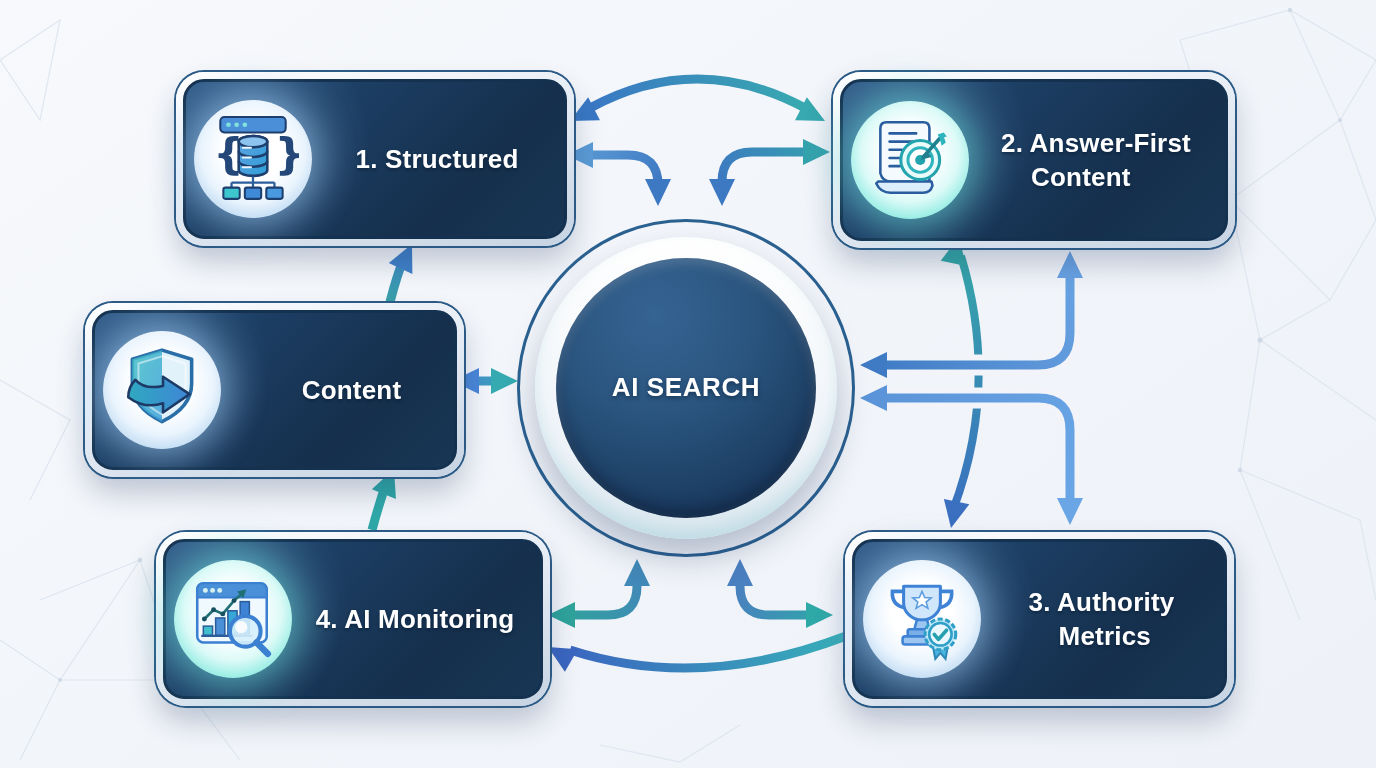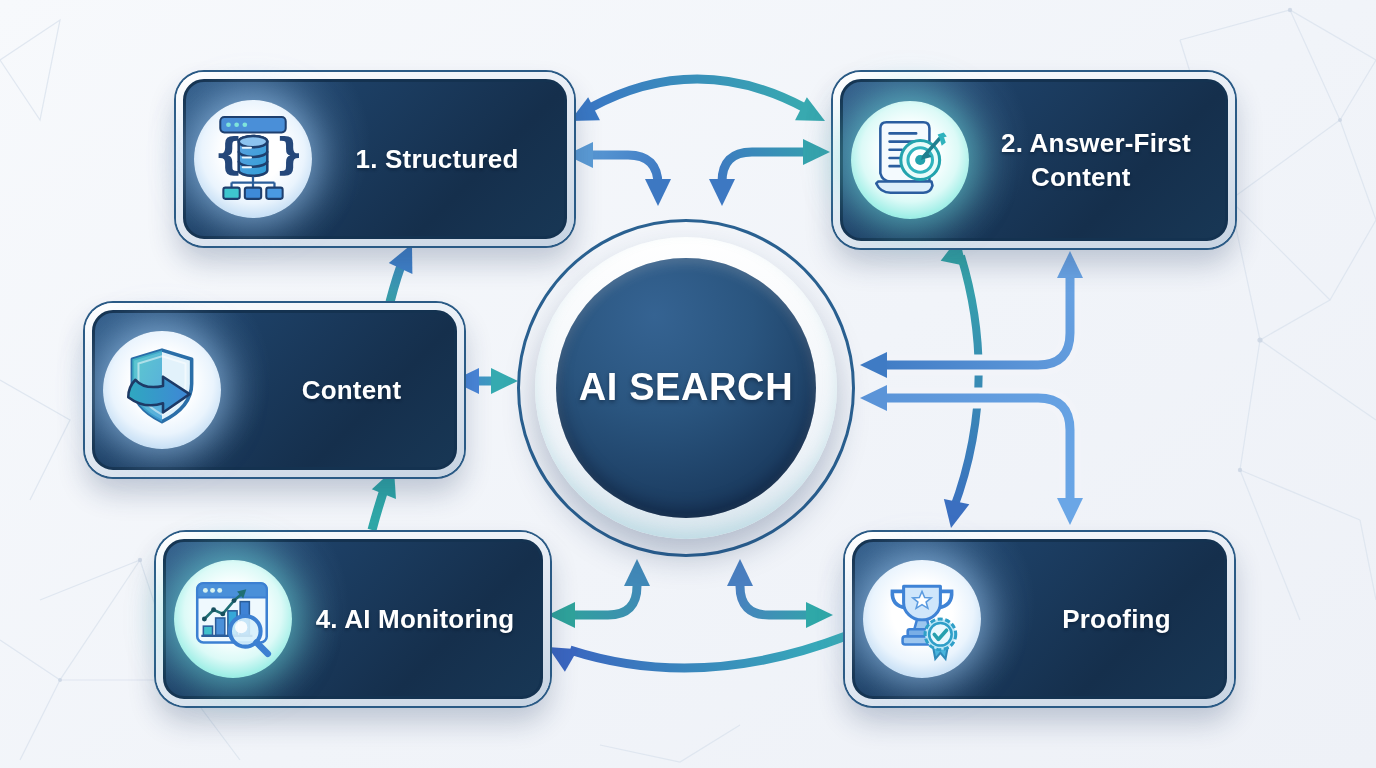--- a/index.html
+++ b/index.html
@@ -63,21 +63,21 @@
     box-shadow:0 18px 32px rgba(24,52,92,.28), inset 0 -8px 14px rgba(120,190,205,.25);
     display:flex;align-items:center;justify-content:center;
   }
   .center-core{
     width:260px;height:260px;border-radius:50%;
     background:radial-gradient(circle at 38% 22%, #356392 0%, #2a557f 38%, #1a3a5e 78%, #142f4e 100%);
     box-shadow:inset 0 5px 12px rgba(255,255,255,.18), inset 0 -8px 16px rgba(0,10,30,.35);
     display:flex;flex-direction:column;align-items:center;justify-content:center;
   }
   .center-core span{
-    color:#fff;font-weight:bold;font-size:38px;line-height:1.3;letter-spacing:.6px;
+    color:#fff;font-weight:bold;font-size:26px;line-height:1.3;letter-spacing:.6px;
     text-shadow:0 2px 4px rgba(5,20,40,.5);
   }
 </style>
 </head>
 <body>
 
 <div class="stage">
 
   <svg class="mesh" width="1376" height="768">
     <g stroke="#dde4ee" stroke-width="1.2" fill="none" opacity="0.9">
@@ -351,21 +351,22 @@
           <rect x="31" y="55" width="28" height="7" rx="2" fill="#79aee6" stroke="#3f83d6" stroke-width="2.5"></rect>
           <rect x="26" y="62" width="38" height="8" rx="2.5" fill="#9cc6ef" stroke="#3f83d6" stroke-width="2.5"></rect>
           <polygon points="55,68 58,84 63,78 68,84 71,68" fill="#49b4dd" stroke="#2f89b8" stroke-width="2"></polygon>
           <circle cx="63" cy="60" r="15" fill="#bfe8f7" stroke="#2f9fc8" stroke-width="3" stroke-dasharray="5 2.5"></circle>
           <circle cx="63" cy="60" r="11" fill="#e8f8fe" stroke="#2f9fc8" stroke-width="2.5"></circle>
           <path d="M57,60 l4,5 l8,-9" fill="none" stroke="#26a0ae" stroke-width="3.5" stroke-linecap="round" stroke-linejoin="round"></path>
         </svg>
       </div>
       <div class="node-title">
         <div class="tt">
-          <span class="l2">Proofing</span>
+          <span class="l1">3. Authority</span>
+          <span class="l2">Metrics</span>
         </div>
       </div>
     </div>
   </div>
 
   <div class="center-ring">
     <div class="center-white">
       <div class="center-core">
         <span>AI SEARCH</span>
       </div>

